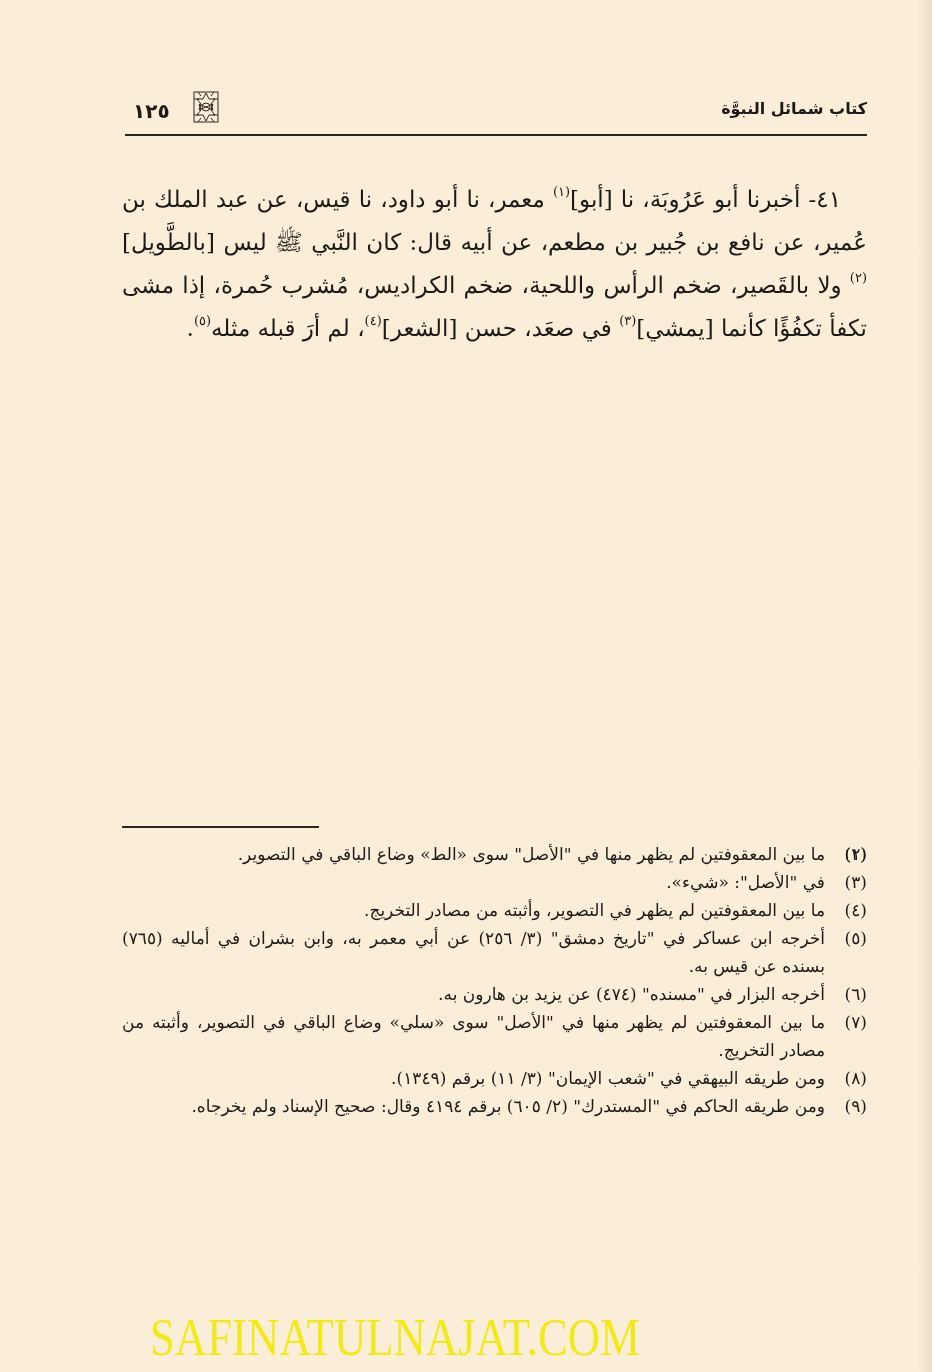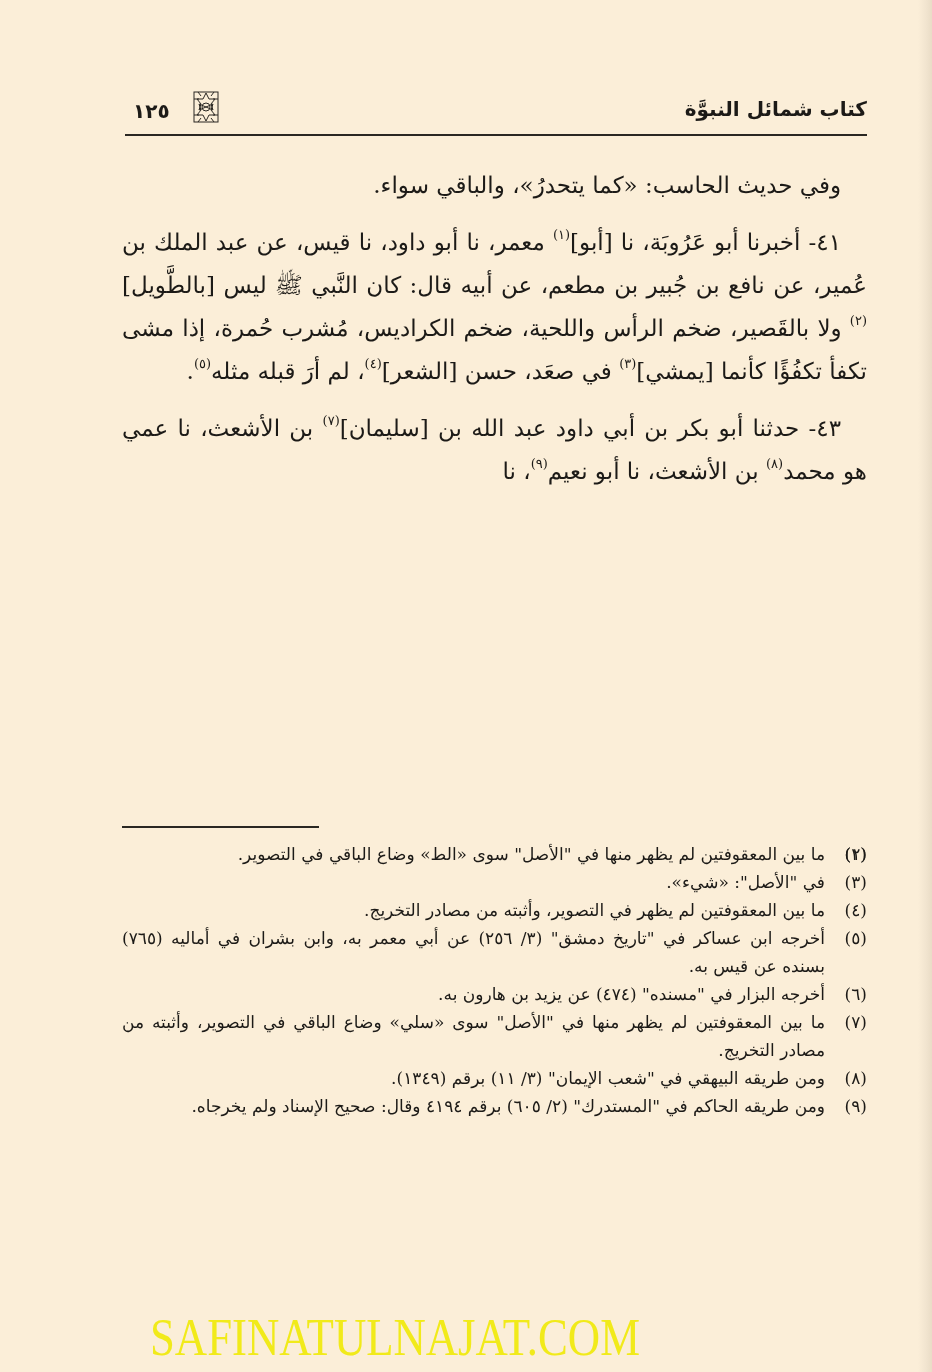--- a/index.html
+++ b/index.html
@@ -14,21 +14,21 @@
     position: absolute; right: 0; top: 0; width: 14px; height: 1372px;
     background: linear-gradient(to right, #fbeed8, #f1e4cf 60%, #e9dcc6);
   }
   .header {
     position: absolute; left: 125px; top: 96px; width: 742px; height: 40px;
     direction: rtl;
   }
   .header-title {
     position: absolute; right: 0; top: 0;
     font-family: "DejaVu Sans", "Liberation Sans", sans-serif;
-    font-weight: bold; font-size: 20px; line-height: 26px;
+    font-weight: bold; font-size: 16px; line-height: 26px;
   }
   .header-page {
     position: absolute; left: 8px; top: 2px;
     font-family: "DejaVu Sans", "Liberation Sans", sans-serif;
     font-weight: bold; font-size: 20px; line-height: 26px; direction: ltr; text-align: center;
   }
   .ornament {
     position: absolute; left: 67px; top: -6px; width: 28px; height: 34px;
   }
   .header-rule {
@@ -73,26 +73,24 @@
       <polygon points="14,31 17,25 23,25 19,20 21,14 14,17 7,14 9,20 5,25 11,25"></polygon>
       <circle cx="14" cy="17" r="4"></circle>
       <path d="M2 9 L7 9 M21 9 L26 9 M2 25 L7 25 M21 25 L26 25 M6 2 L9 6 M22 2 L19 6 M6 32 L9 28 M22 32 L19 28"></path>
     </g>
   </svg>
   <div class="header-page">١٢٥</div>
   <div class="header-rule"></div>
 </div>
 
 <div class="body-text">
-  <p class="para-indent">وفي حديث الحاسب: «كما يتحدرُ»، والباقي سواء.</p>
 
   <p class="para-indent para-gap"><span>٤١- أخبرنا أبو عَرُوبَة، نا [أبو]</span><sup>(١)</sup><span> معمر، نا أبو داود، نا قيس، عن عبد الملك بن عُمير، عن نافع بن جُبير بن مطعم، عن أبيه قال: كان النَّبي ﷺ ليس [بالطَّويل]</span><sup>(٢)</sup><span> ولا بالقَصير، ضخم الرأس واللحية، ضخم الكراديس، مُشرب حُمرة، إذا مشى تكفأ تكفُؤًا كأنما [يمشي]</span><sup>(٣)</sup><span> في صعَد، حسن [الشعر]</span><sup>(٤)</sup><span>، لم أرَ قبله مثله</span><sup>(٥)</sup><span>.</span></p>
 
 
-  <p class="para-indent para-gap"><span>٤٣- حدثنا أبو بكر بن أبي داود عبد الله بن [سليمان]</span><sup>(٧)</sup><span> بن الأشعث، نا عمي هو محمد</span><sup>(٨)</sup><span> بن الأشعث، نا أبو نعيم</span><sup>(٩)</sup><span>، نا</span></p>
 </div>
 
 <div class="footnote-rule"></div>
 
 <div class="footnotes">
   <div class="fn"><span class="fn-num">(١)</span></div>
   <div class="fn"><span class="fn-num">(٢)</span><span>ما بين المعقوفتين لم يظهر منها في "الأصل" سوى «الط» وضاع الباقي في التصوير.</span></div>
   <div class="fn"><span class="fn-num">(٣)</span><span>في "الأصل": «شيء».</span></div>
   <div class="fn"><span class="fn-num">(٤)</span><span>ما بين المعقوفتين لم يظهر في التصوير، وأثبته من مصادر التخريج.</span></div>
   <div class="fn"><span class="fn-num">(٥)</span><span>أخرجه ابن عساكر في "تاريخ دمشق" (٣/ ٢٥٦) عن أبي معمر به، وابن بشران في أماليه (٧٦٥) بسنده عن قيس به.</span></div>

